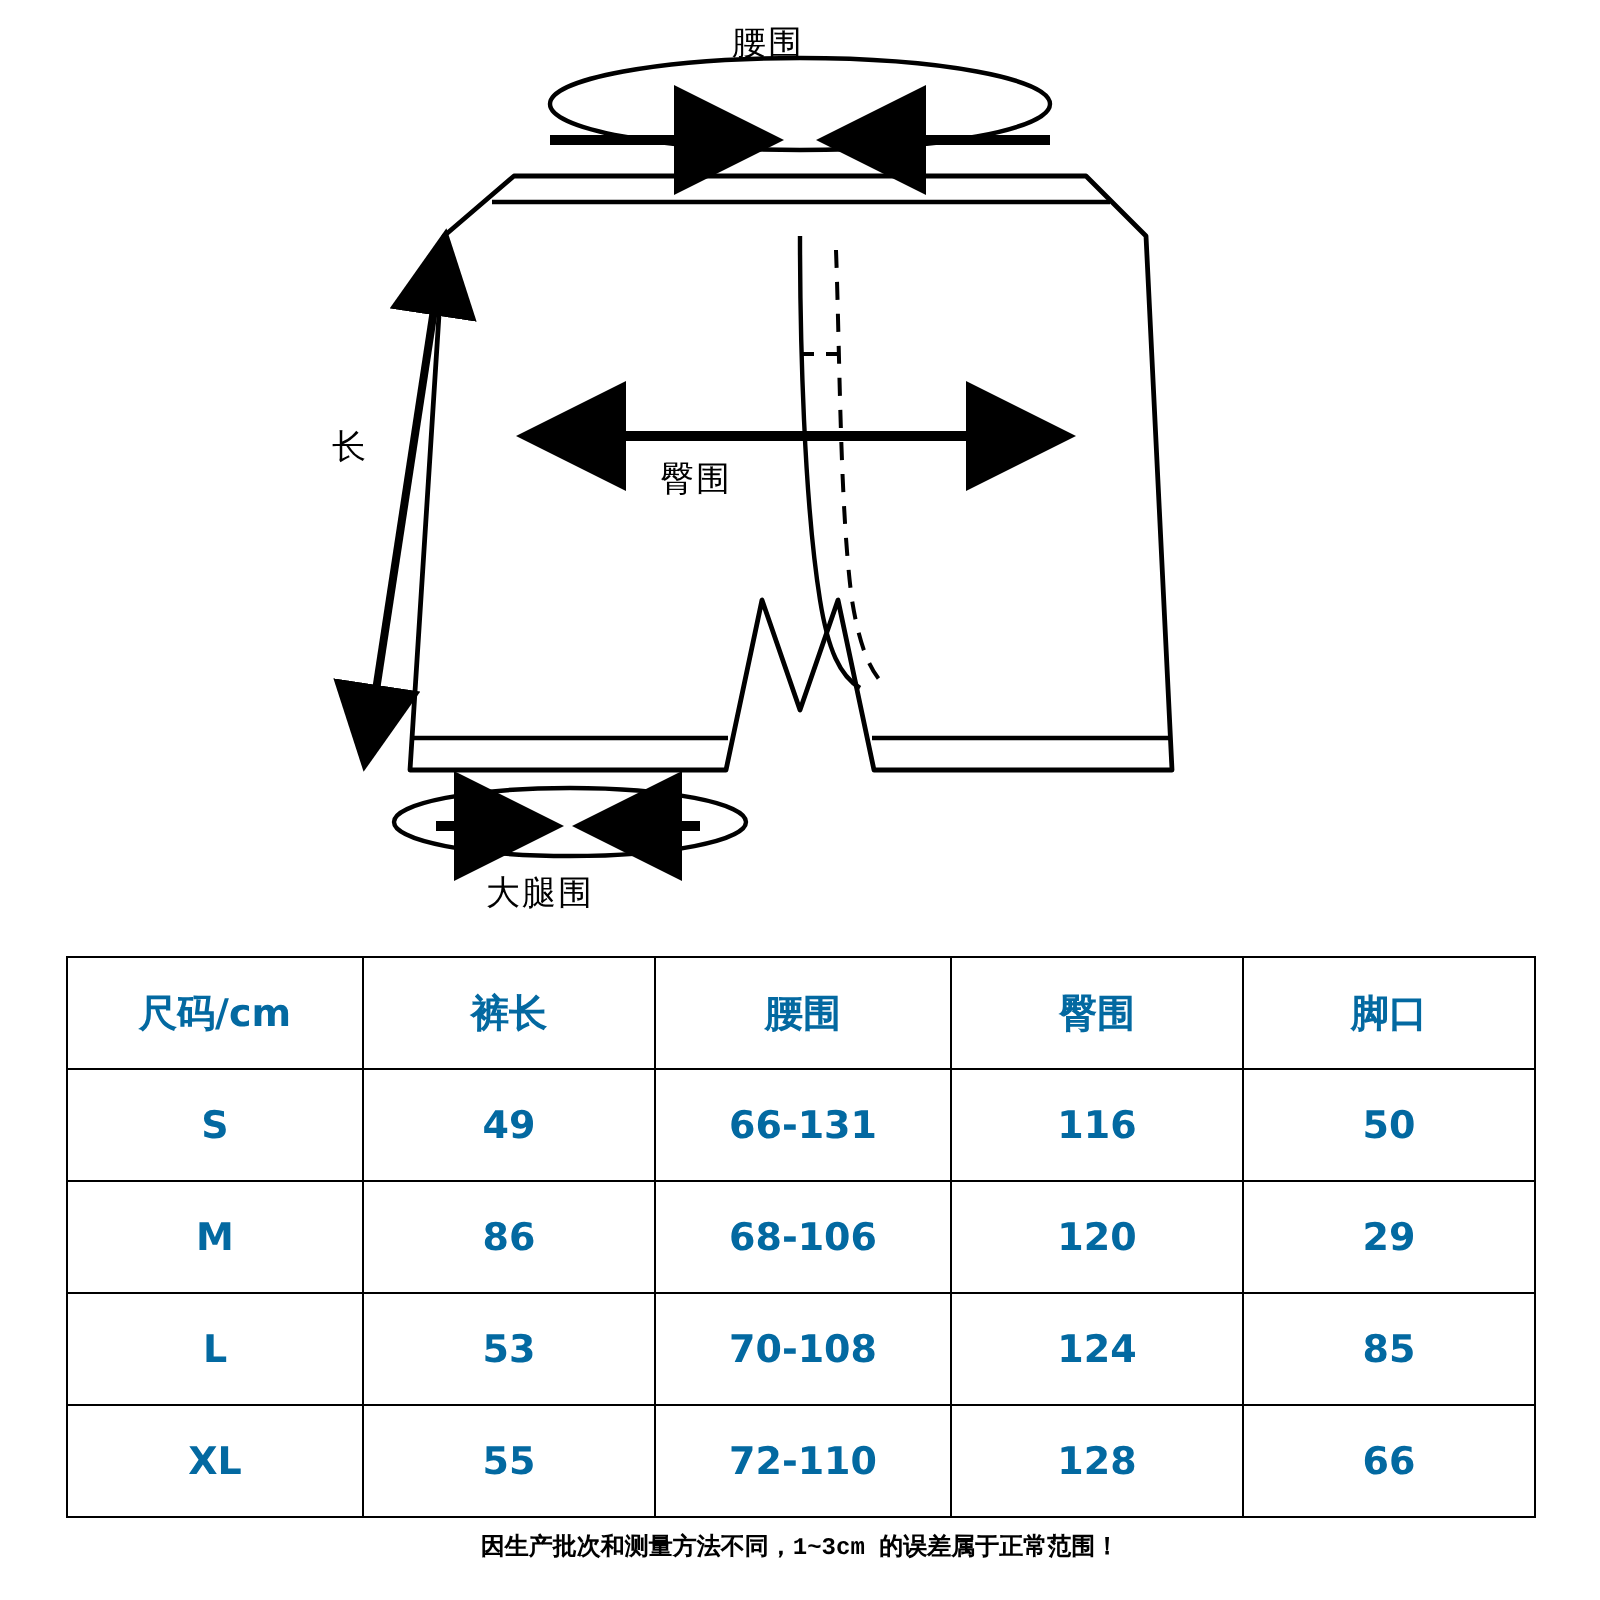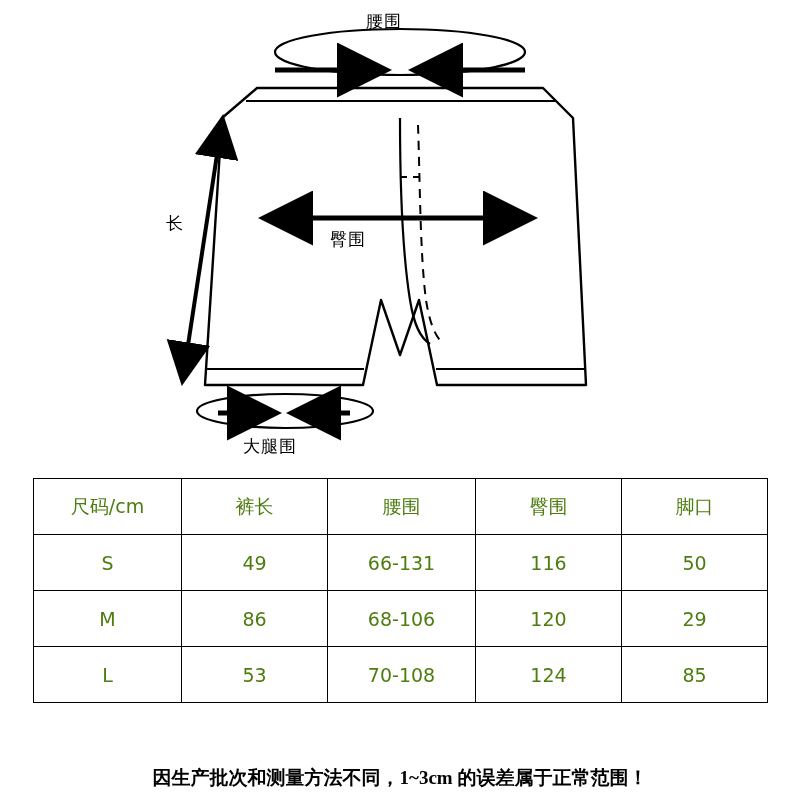--- a/index.html
+++ b/index.html
@@ -54,42 +54,42 @@
     table-layout: fixed;
   }
   #size-table th,
   #size-table td {
     border: 1px solid #000000;
     text-align: center;
     vertical-align: middle;
     height: 55px;
     font-family: "DejaVu Sans", "Liberation Sans", sans-serif;
     font-size: 19px;
-    font-weight: normal;
-    color: #4d7c0f;
+    font-weight: bold;
+    color: #0369a1;
     padding: 0;
   }
   #size-table thead th {
     font-size: 19px;
   }
   #size-table col.c0 { width: 148px; }
   #size-table col.c1 { width: 146px; }
   #size-table col.c2 { width: 148px; }
   #size-table col.c3 { width: 146px; }
   #size-table col.c4 { width: 146px; }
 
   
   #footnote {
     position: absolute;
     left: 0;
     top: 765px;
     width: 800px;
     text-align: center;
-    font-family: Liberation Serif, serif;
-    font-size: 19px;
+    font-family: Liberation Mono, monospace;
+    font-size: 12px;
     font-weight: bold;
     color: #000;
     white-space: nowrap;
   }
 </style>
 </head>
 <body>
 
 <div id="page">
 
@@ -196,18 +196,25 @@
         <td>120</td>
         <td>29</td>
       </tr>
       <tr>
         <td>L</td>
         <td>53</td>
         <td>70-108</td>
         <td>124</td>
         <td>85</td>
       </tr>
+      <tr>
+        <td>XL</td>
+        <td>55</td>
+        <td>72-110</td>
+        <td>128</td>
+        <td>66</td>
+      </tr>
     </tbody>
   </table>
 
   <div id="footnote">因生产批次和测量方法不同，1~3cm 的误差属于正常范围！</div>
 
 </div>
 
 </body></html>

